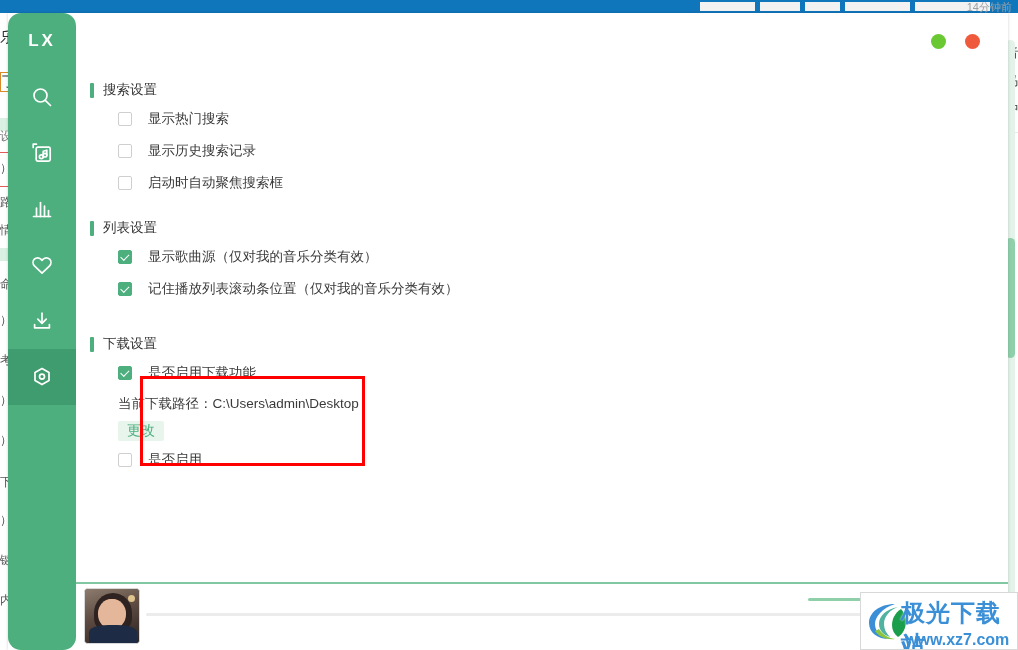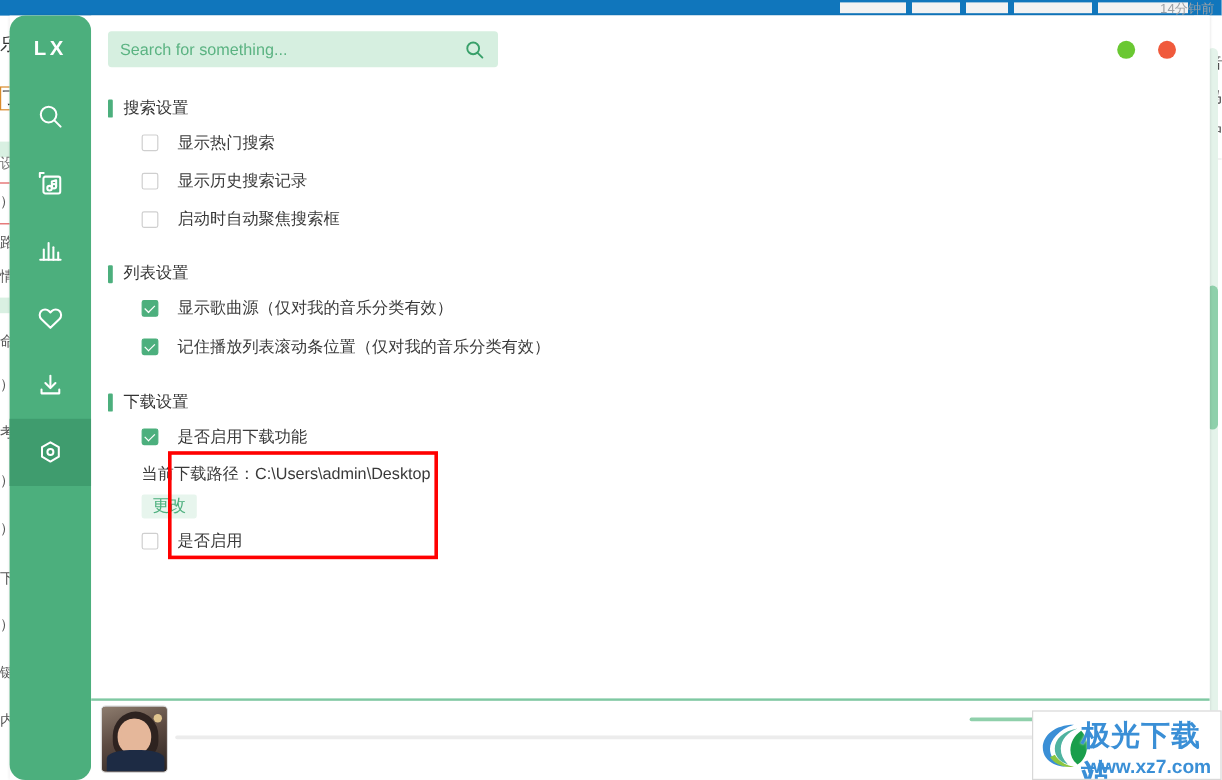--- a/index.html
+++ b/index.html
@@ -326,29 +326,20 @@
           <path d="M12 3.6 19 7.6v8l-7 4-7-4v-8z" stroke-linejoin="round"></path>
           <circle cx="12" cy="11.6" r="2.5"></circle>
         </svg>
       </span>
     </div>
   </div>
 
   <div id="main">
 
     <div id="header">
-      <div id="search-box">
-        <input id="search-input" type="text" placeholder="Search for something..." style="">
-        <span id="search-icon">
-          <svg width="19" height="19" viewBox="0 0 24 24" fill="none" stroke="currentColor" stroke-width="2">
-            <circle cx="10.5" cy="10.5" r="6.2"></circle>
-              <line x1="15.2" y1="15.2" x2="20.2" y2="20.2" stroke-linecap="round"></line>
-          </svg>
-        </span>
-      </div>
 
       <div id="win-controls">
         <div class="win-dot" style="background:#6ac832;"></div>
         <div class="win-dot" style="background:#f05a3c;"></div>
       </div>
     </div>
 
     <div id="content">
 
       
@@ -377,21 +368,21 @@
       <div class="opt-row">
         <span class="cb on"></span>
         <span>显示歌曲源（仅对我的音乐分类有效）</span>
       </div>
       <div class="opt-row">
         <span class="cb on"></span>
         <span>记住播放列表滚动条位置（仅对我的音乐分类有效）</span>
       </div>
 
       
-      <div class="section-title" style="margin-top:17px;">
+      <div class="section-title" style="margin-top:26px;">
         <span class="bar"></span>
         <span>下载设置</span>
       </div>
       <div class="opt-row">
         <span class="cb on"></span>
         <span>是否启用下载功能</span>
       </div>
 
       
       <div class="path-row">

